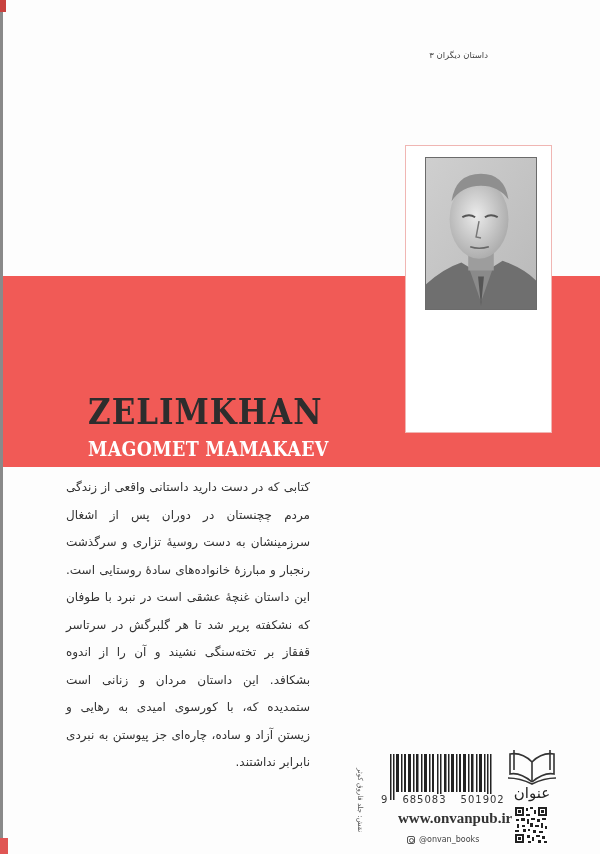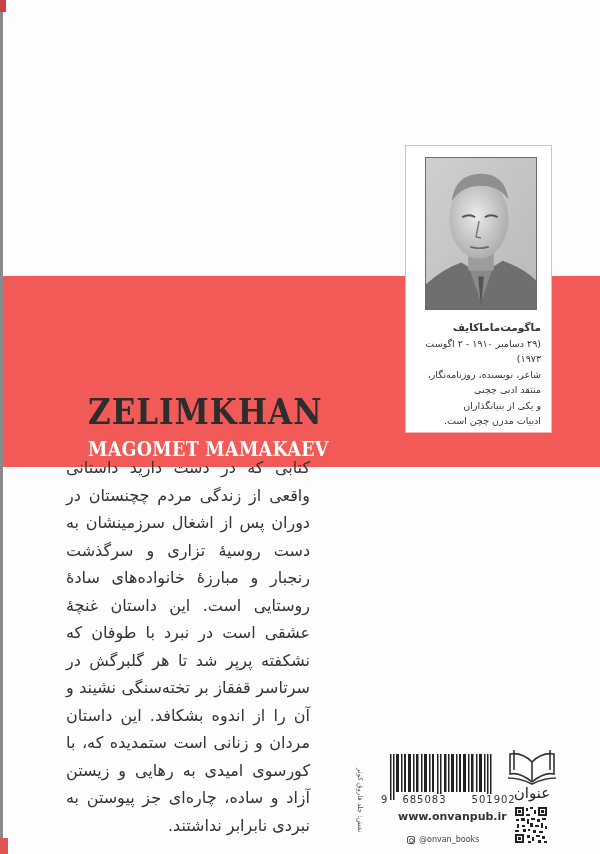--- a/index.html
+++ b/index.html
@@ -48,40 +48,40 @@
     font-size: 31px; letter-spacing: 1px; color: #2d2d2d;
     transform: scaleY(1.15); transform-origin: left top;
   }
   .author-en {
     position: absolute; left: 88px; top: 437px;
     font-family: "DejaVu Serif", serif; font-weight: bold;
     font-size: 17.5px; letter-spacing: 0.3px; color: #ffffff;
     transform: scaleY(1.2); transform-origin: left top;
   }
   .blurb {
-    position: absolute; left: 66px; top: 454px; width: 244px;
+    position: absolute; left: 66px; top: 474px; width: 244px;
     direction: rtl; text-align: justify; text-align-last: right;
-    font-size: 16px; line-height: 27.5px; color: #333;
+    font-size: 12px; line-height: 27.5px; color: #333;
   }
   .bottom-block { position: absolute; left: 340px; top: 740px; width: 260px; height: 114px; }
   .printer-note {
     position: absolute; left: 10px; top: 20px; width: 14px; height: 80px;
     writing-mode: vertical-rl; direction: rtl;
     font-size: 7px; color: #555; text-align: center;
   }
   .barcode { position: absolute; left: 50px; top: 14px; width: 102px; height: 50px; }
   .barcode svg { display: block; }
   .isbn-digits {
     position: absolute; left: 40px; top: 54px; width: 120px;
     font-size: 10px; color: #333; letter-spacing: 1px; display: flex; gap: 4px;
   }
   .isbn-digits span { background: #fdfdfd; padding: 0 1px; }
   .website {
     position: absolute; left: 58px; top: 70px;
-    font-size: 11px; font-weight: bold; color: #333;
+    font-size: 15px; font-weight: bold; color: #333; font-family: Liberation Serif, serif;
   }
   .social { position: absolute; left: 67px; top: 95px; display: flex; align-items: center; gap: 4px; }
   .social-icon {
     width: 8px; height: 8px; border: 1px solid #555; border-radius: 2px; position: relative; box-sizing: border-box;
   }
   .social-icon::after {
     content: ""; position: absolute; left: 1px; top: 1px; width: 3px; height: 3px;
     border: 1px solid #555; border-radius: 50%;
   }
   .social-handle { font-size: 8px; color: #444; }
@@ -93,20 +93,21 @@
   .qr { position: absolute; left: 174px; top: 66px; width: 34px; height: 38px; }
 </style>
 </head>
 <body>
 
 <div class="spine-edge"></div>
 <div class="corner-mark-top"></div>
 <div class="corner-mark-bottom"></div>
 
 <div class="series-info">
+  <div>داستان دیگران ۳</div>
 </div>
 
 <div class="red-band"></div>
 
 <div class="author-box">
   <div class="author-photo">
     <svg viewBox="0 0 112 153" preserveAspectRatio="none">
       <defs>
         <linearGradient id="bg" x1="0" y1="0" x2="1" y2="1">
           <stop offset="0" stop-color="#cfcfcf"></stop>
@@ -122,28 +123,20 @@
       <path d="M44 112 L56 146 L68 112 Z" fill="#8a8a8a"></path>
       <path d="M53 120 L56 150 L59 120 Z" fill="#555"></path>
       <rect x="43" y="92" width="26" height="22" fill="#9d9d9d"></rect>
       <ellipse cx="54" cy="62" rx="30" ry="40" fill="url(#face)"></ellipse>
       <path d="M26 44 Q30 16 56 16 Q80 16 84 42 Q74 28 56 28 Q36 28 26 44 Z" fill="#8f8f8f"></path>
       <path d="M37 60 Q44 56 50 60" stroke="#555" stroke-width="2" fill="none"></path>
       <path d="M60 60 Q66 56 73 60" stroke="#555" stroke-width="2" fill="none"></path>
       <path d="M54 64 L51 80 L56 81" stroke="#777" stroke-width="1.5" fill="none"></path>
       <path d="M45 90 Q54 93 64 90" stroke="#666" stroke-width="1.5" fill="none"></path>
     </svg>
-  </div>
-  <div class="author-bio">
-    <div class="name">ماگومت‌ماماکایف</div>
-    <div>(۲۹ دسامبر ۱۹۱۰ - ۲ اگوست ۱۹۷۳)</div>
-    <div>شاعر، نویسنده، روزنامه‌نگار،</div>
-    <div>منتقد ادبی چچنی</div>
-    <div>و یکی از بنیانگذاران</div>
-    <div>ادبیات مدرن چچن است.</div>
   </div>
 </div>
 
 <div class="title-en">ZELIMKHAN</div>
 <div class="author-en">MAGOMET MAMAKAEV</div>
 
 <div class="blurb">کتابی که در دست دارید داستانی واقعی از زندگی مردم چچنستان در دوران پس از اشغال سرزمینشان به دست روسیهٔ تزاری و سرگذشت رنجبار و مبارزهٔ خانواده‌های سادهٔ روستایی است. این داستان غنچهٔ عشقی است در نبرد با طوفان که نشکفته پرپر شد تا هر گلبرگش در سرتاسر قفقاز بر تخته‌سنگی نشیند و آن را از اندوه بشکافد. این داستان مردان و زنانی است ستمدیده که، با کورسوی امیدی به رهایی و زیستن آزاد و ساده، چاره‌ای جز پیوستن به نبردی نابرابر نداشتند.</div>
 
 <div class="bottom-block">
   <div class="printer-note">نقش: جلد فاروق کوثر</div>
@@ -177,21 +170,21 @@
           <rect x="89" y="0" width="3" height="38"></rect>
         <rect x="94" y="0" width="1.5" height="38"></rect>
           <rect x="97" y="0" width="1.5" height="46"></rect>
         <rect x="100" y="0" width="1.5" height="46"></rect>
       </g>
     </svg>
   </div>
   <div class="isbn-digits">
     <span>9</span>
     <span style="margin-left:8px">685083</span>
-    <span style="margin-left:19px">501902</span>
+    <span style="margin-left:8px">501902</span>
   </div>
 
   <div class="website">www.onvanpub.ir</div>
   <div class="social">
     <span class="social-icon"></span>
     <span class="social-handle">@onvan_books</span>
   </div>
 
   <div class="logo">
     <svg width="52" height="38" viewBox="0 0 52 38">

